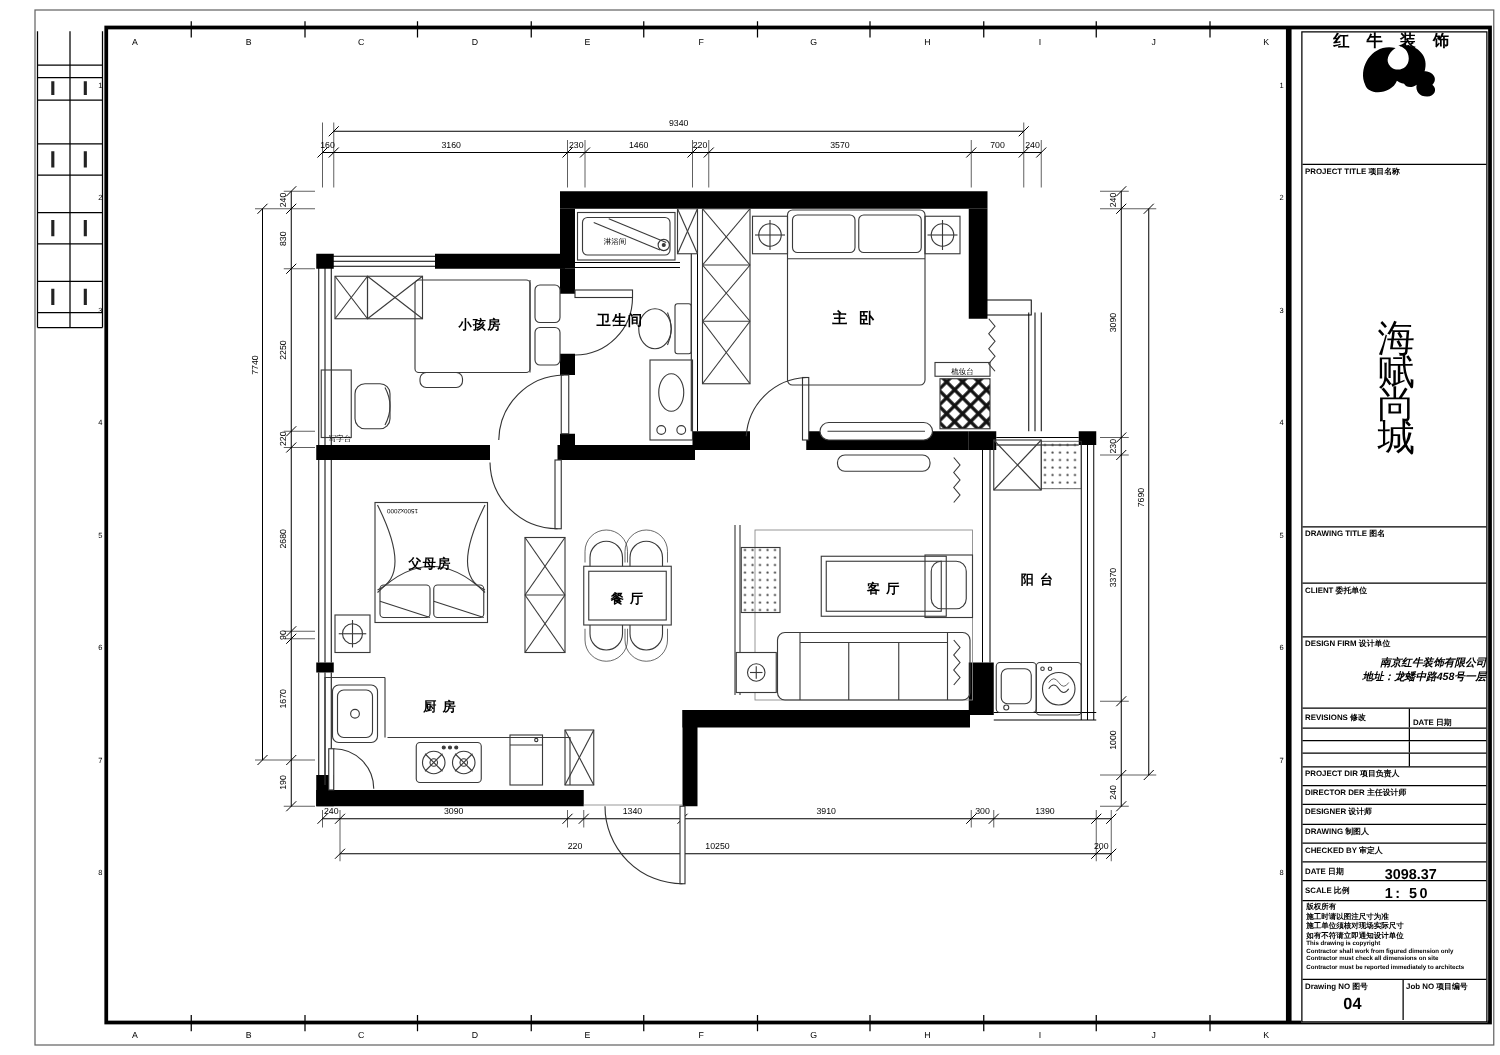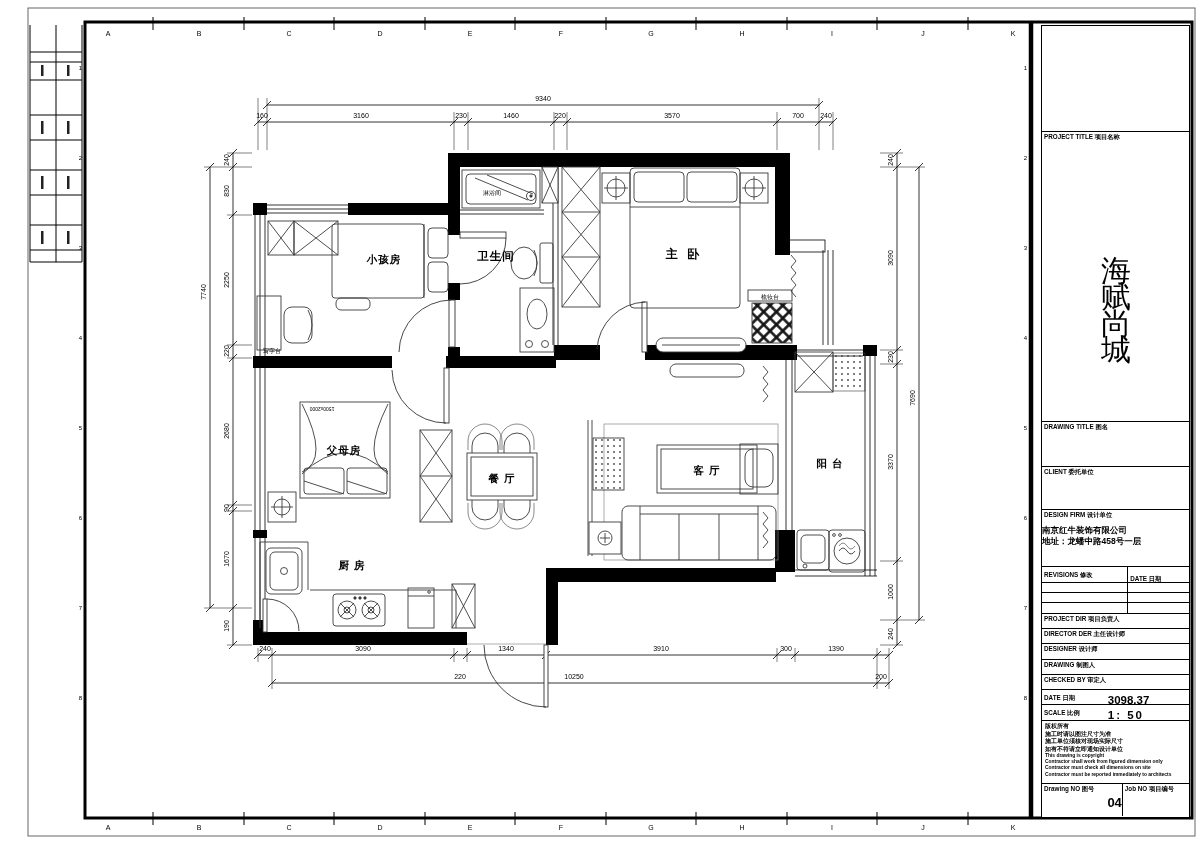--- a/index.html
+++ b/index.html
@@ -15,21 +15,21 @@
   
   #titleblock{position:absolute;left:1041px;top:25px;width:149px;height:793px;
     border:1.5px solid #000;box-sizing:border-box;background:#fff;}
   .tb-abs{position:absolute;left:0;right:0;box-sizing:border-box;}
   .tb-label{font-size:6.3px;font-weight:bold;padding:1px 2px;color:#000;white-space:nowrap;overflow:hidden;}
   .tb-row{border-top:1px solid #000;}
   .tb-thick{border-top:1.6px solid #000;}
   .logo-cn{font-size:13px;font-weight:bold;letter-spacing:5px;text-align:center;}
   .proj-name{font-family:"Liberation Serif","DejaVu Serif",serif;font-size:30px;letter-spacing:26px;
     writing-mode:vertical-rl;text-orientation:upright;margin:0 auto;}
-  .firm-line{font-size:8.5px;font-weight:bold;text-align:left;line-height:11px;}
+  .firm-line{font-size:8.5px;font-weight:bold;text-align:right;line-height:11px;font-style:italic;}
   .big-val{font-size:11.5px;font-weight:bold;}
   .note-cn{font-size:6px;font-weight:bold;line-height:7.5px;white-space:nowrap;}
   .note-en{font-size:4.9px;font-weight:bold;line-height:6.2px;white-space:nowrap;}
 </style>
 </head>
 <body>
 
 <div id="stage">
 <svg width="1200" height="844" viewBox="0 0 1200 844">
 
@@ -585,20 +585,29 @@
     <text class="roomtxt" x="707" y="474">客 厅</text>
     <text class="roomtxt" x="830" y="467">阳 台</text>
     <text class="roomtxt" x="352" y="569">厨 房</text>
     <text class="tinytxt" x="272" y="353">写字台</text>
     <text font-size="5" transform="rotate(180 322 407)" x="322" y="407">1500x2000</text>
   </g>
 </svg>
 
 <div id="titleblock">
 
+  <div class="tb-abs" style="top:0;height:105px;">
+    <svg width="147" height="72" viewBox="0 0 147 72">
+      <g transform="translate(43,4) scale(1.05)" fill="#000">
+        <path d="M6 34 C2 20 14 4 30 8 C24 12 22 18 26 22 C31 27 40 24 40 16 C40 10 36 7 32 6 C46 4 56 14 52 26 C49 35 38 38 31 33 C28 41 16 44 10 40 C7 38 7 36 6 34 Z"></path>
+        <path d="M48 26 C58 24 63 31 58 36 C62 39 60 45 54 45 C48 45 45 41 46 36 C42 39 37 38 36 34 C40 36 45 33 48 26 Z"></path>
+      </g>
+    </svg>
+    <div class="logo-cn" style="margin-top:-2px;">红 牛 装 饰</div>
+  </div>
 
   <div class="tb-abs tb-row tb-label" style="top:105px;height:15px;">PROJECT TITLE  项目名称</div>
 
   <div class="tb-abs" style="top:120px;height:275px;display:flex;justify-content:center;align-items:center;">
     <div class="proj-name">海赋尚城</div>
   </div>
 
   <div class="tb-abs tb-row tb-label" style="top:395px;height:45px;">DRAWING TITLE  图名</div>
 
   <div class="tb-abs tb-row tb-label" style="top:440px;height:43px;">CLIENT  委托单位</div>
@@ -643,20 +652,20 @@
     <div class="note-cn">如有不符请立即通知设计单位</div>
     <div class="note-en">This drawing is copyright</div>
     <div class="note-en">Contractor shall work from figured dimension only</div>
     <div class="note-en">Contractor must check all dimensions on site</div>
     <div class="note-en">Contractor must be reported immediately to architects</div>
   </div>
 
   <div class="tb-abs tb-thick" style="top:757px;height:33px;">
     <div style="position:absolute;left:0;top:0;bottom:0;width:55%;border-right:1px solid #000;box-sizing:border-box;">
       <div class="tb-label">Drawing NO  图号</div>
-      <div style="text-align:right;font-size:13px;font-weight:bold;">04</div>
+      <div style="text-align:center;font-size:13px;font-weight:bold;">04</div>
     </div>
     <div style="position:absolute;left:55%;top:0;bottom:0;right:0;">
       <div class="tb-label">Job NO  项目编号</div>
     </div>
   </div>
 </div>
 </div>
 
 </body></html>

